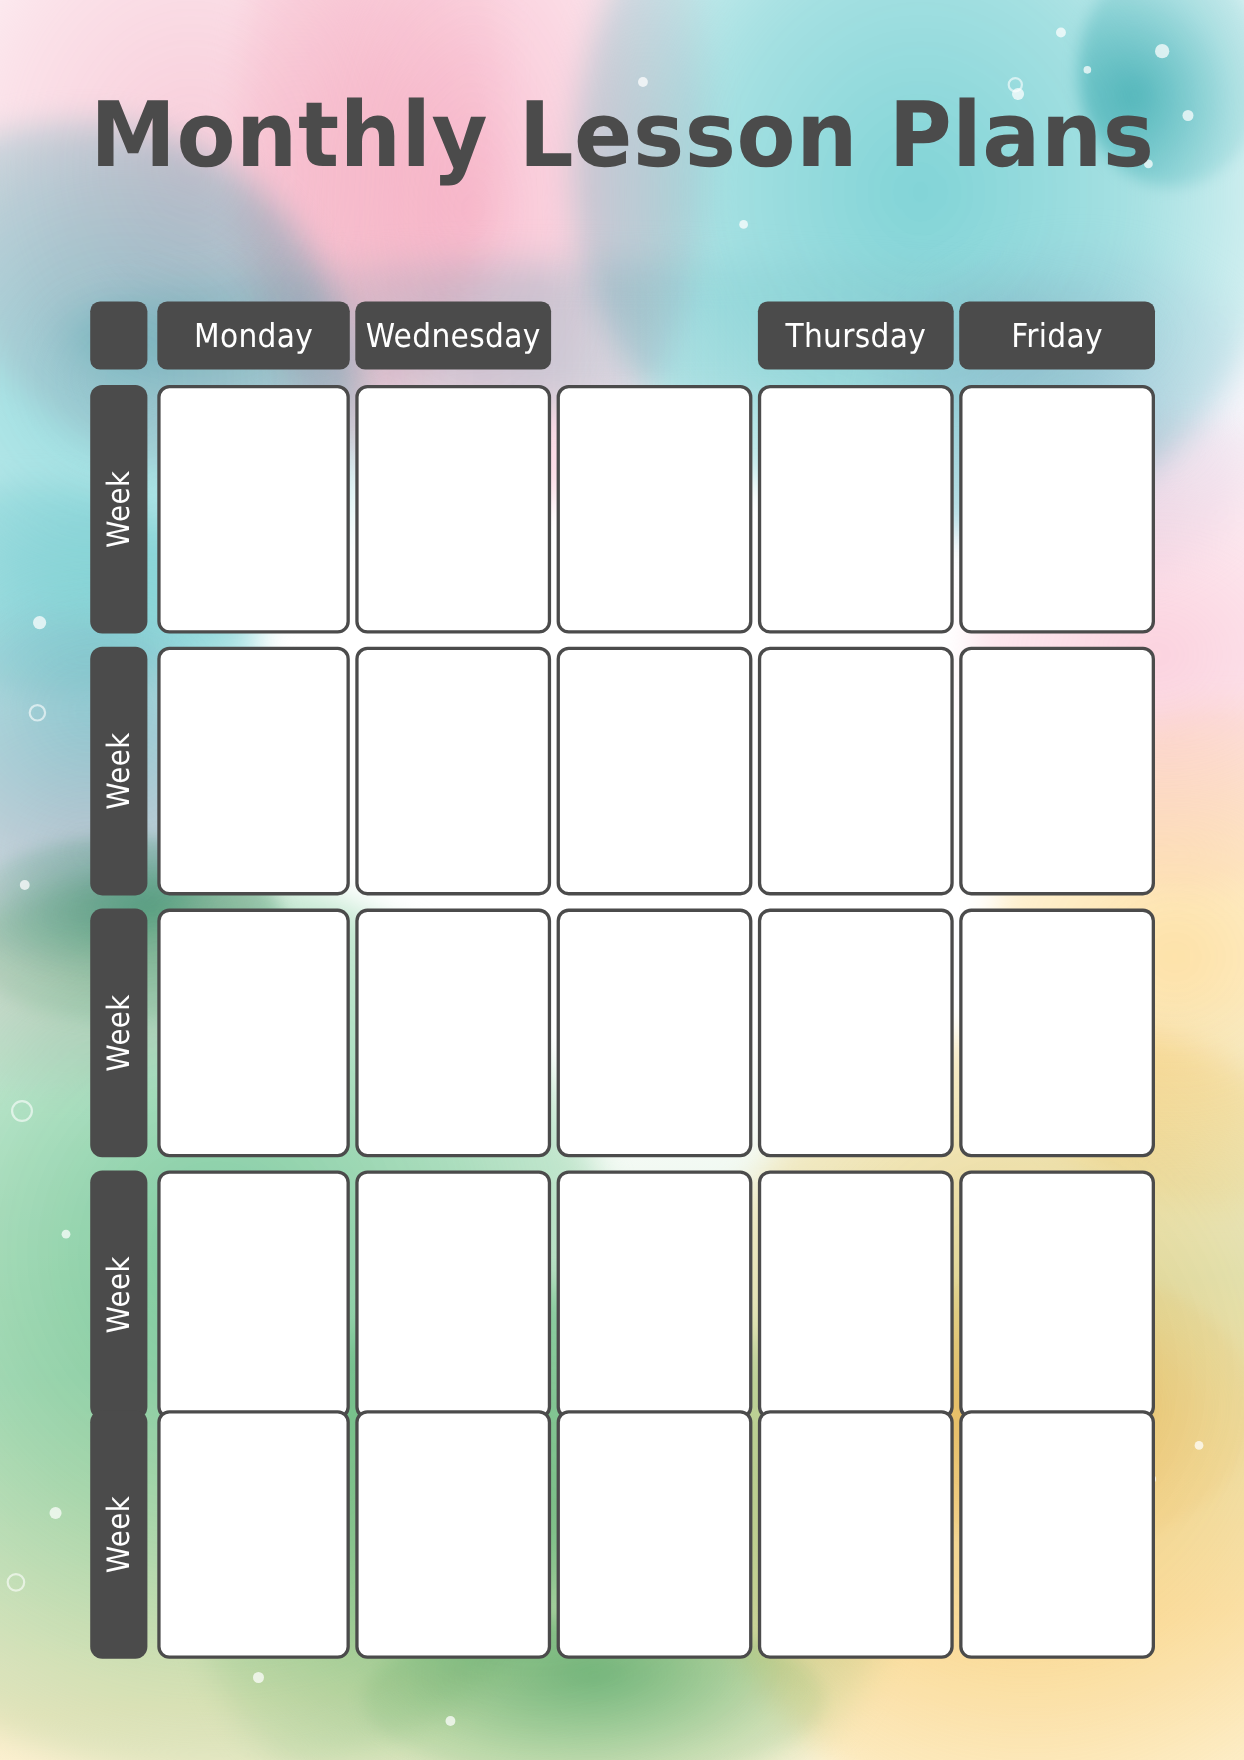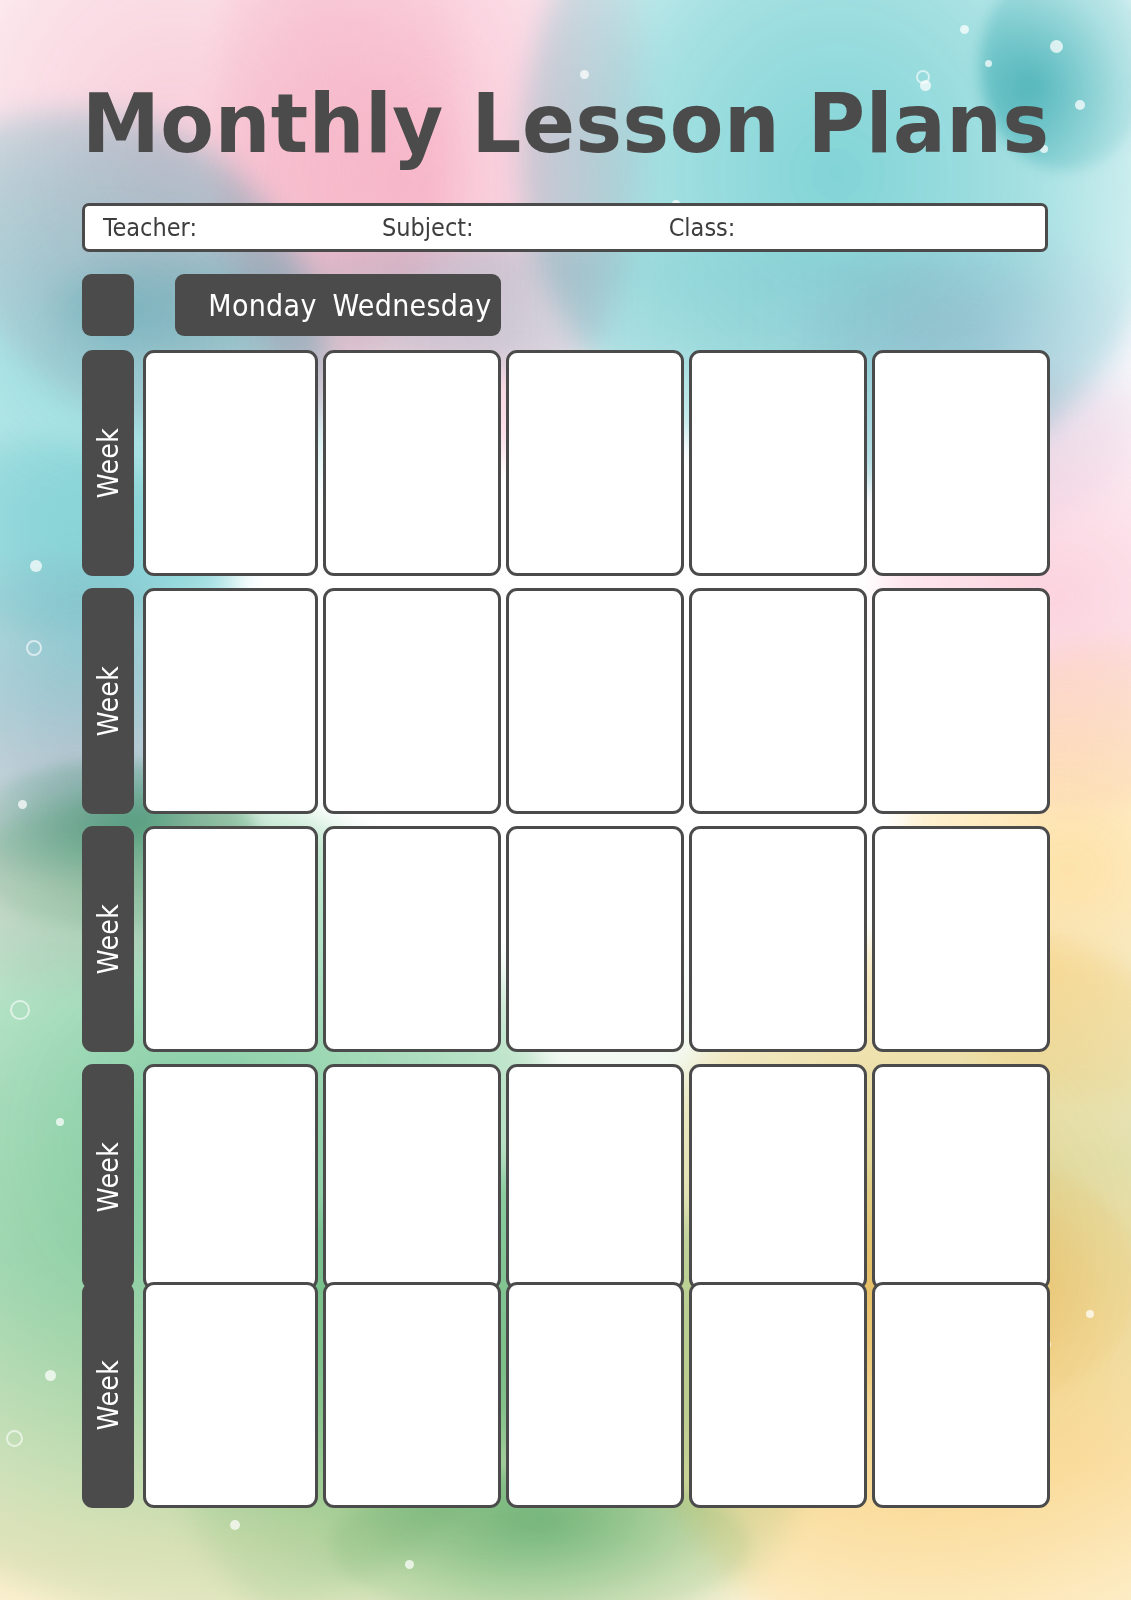--- a/index.html
+++ b/index.html
@@ -394,32 +394,29 @@
     <div class="speck" style="left:405px;top:1560px;width:9px;height:9px;"></div>
     <div class="speck" style="left:1042px;top:1340px;width:9px;height:9px;"></div>
     <div class="speck ring" style="left:700px;top:1480px;width:15px;height:15px;"></div>
     <div class="speck" style="left:1086px;top:1310px;width:8px;height:8px;"></div>
   </div>
 
   <div id="content">
 
     <div class="title">Monthly Lesson Plans</div>
 
-    <div class="info-bar">
-      <span class="info-field f1">Teacher:</span>
-      <span class="info-field f2">Subject:</span>
-      <span class="info-field f3">Class:</span>
-    </div>
 
     <div id="grid">
       <div class="hdr-row">
         <div class="corner-cell"></div>
 
-        <div class="day-tab" style="left:61px;width:175px;margin-left:32px;">Monday</div>
+        <div class="day-tab" style="left:61px;width:175px;">Monday</div>
         <div class="day-tab" style="left:241px;width:178px;">Wednesday</div>
+        <div class="day-tab" style="left:607px;width:178px;">Thursday</div>
+        <div class="day-tab" style="left:790px;width:178px;">Friday</div>
       </div>
 
       <div class="week-tab" style="top:76px;height:226px;">
           <span>Week</span>
         </div>
       <div class="week-tab" style="top:314px;height:226px;">
           <span>Week</span>
         </div>
       <div class="week-tab" style="top:552px;height:226px;">
           <span>Week</span>

